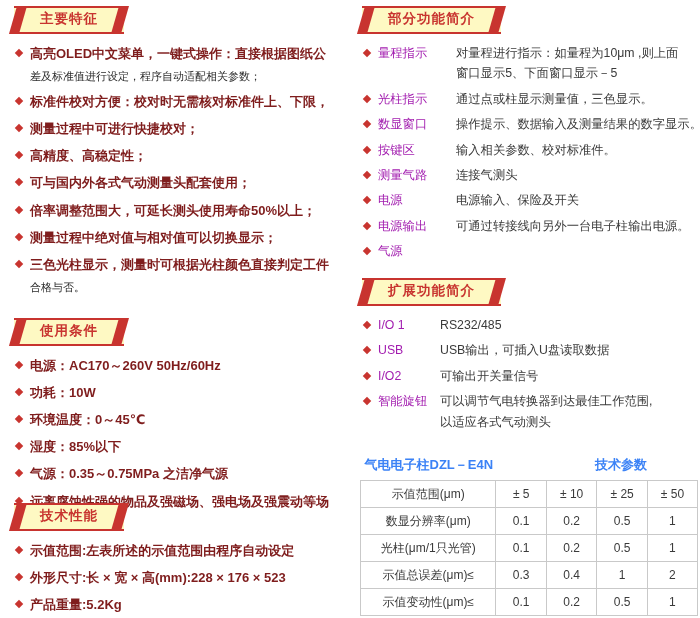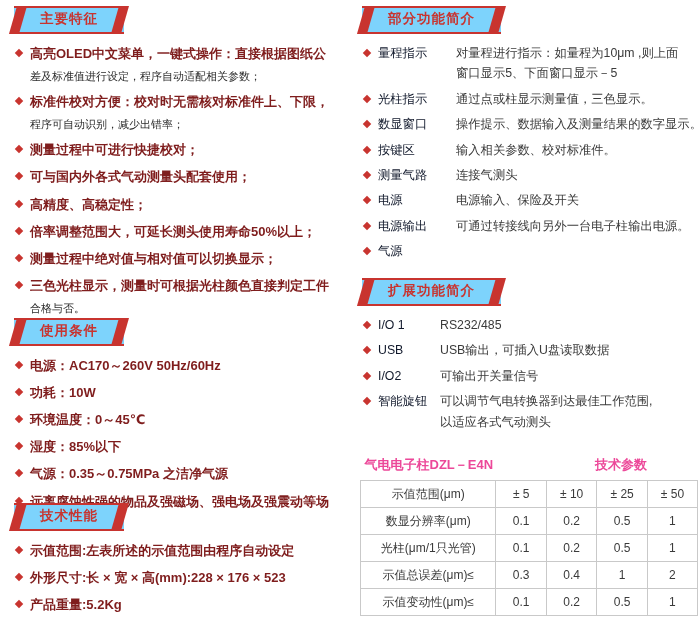--- a/index.html
+++ b/index.html
@@ -34,21 +34,21 @@
     top: 0;
     width: 344px;
     height: 618px;
   }
 
   
   .pill {
     position: relative;
     display: inline-block;
     padding: 4px 26px 5px 26px;
-    background: #7dd3fc;
+    background: #fef9c3;
     border-top: 2px solid #c8342f;
     border-bottom: 2px solid #c8342f;
     font-size: 13.5px;
     font-weight: bold;
     color: #c8342f;
     letter-spacing: 1px;
     line-height: 1.1;
   }
   .pill::before, .pill::after {
     content: "";
@@ -118,21 +118,21 @@
     left: 2px;
     top: 6px;
     width: 6px;
     height: 6px;
     background: #c8342f;
     transform: rotate(45deg);
   }
   .d-term {
     width: 78px;
     flex: 0 0 78px;
-    color: #0f172a;
+    color: #a21caf;
   }
   .d-desc {
     flex: 1 1 auto;
     color: #3a3a3a;
   }
   .d-term-wide { width: 62px; flex: 0 0 62px; }
 
   
   .blk { position: absolute; }
 
@@ -148,21 +148,21 @@
     text-align: center;
     color: #3a3a3a;
     font-weight: normal;
     height: 18px;
   }
   .spec-table tr.head td {
     border: none;
     font-weight: bold;
     font-size: 13px;
     padding-bottom: 6px;
-    color: #ec4899;
+    color: #3b82f6;
   }
   .spec-table tr.head td.h-left { text-align: left; padding-left: 4px; }
   .spec-table tr.head td.h-right { text-align: center; padding-right: 4px; }
   .spec-table td.rowlabel {
     text-align: center;
     white-space: nowrap;
   }
   .col-w-label { width: 136px; }
   .col-w-num { width: 50px; }
 </style>
@@ -174,24 +174,23 @@
   <div class="col-left">
 
     <div class="blk" style="left:14px; top:6px; width:338px;">
       <div class="pill-wrap">
         <span class="pill">主要特征</span>
       </div>
       <ul class="blist">
         <li>高亮OLED中文菜单，一键式操作：直接根据图纸公</li>
         <div class="indent-cont">差及标准值进行设定，程序自动适配相关参数；</div>
         <li>标准件校对方便：校对时无需核对标准件上、下限，</li>
-        <div class="indent-cont">程序可自动识别，减少出错率；</div>
         <li>测量过程中可进行快捷校对；</li>
+        <li>高精度、高稳定性；</li>
         <li>可与国内外各式气动测量头配套使用；</li>
-        <li>高精度、高稳定性；</li>
         <li>倍率调整范围大，可延长测头使用寿命50%以上；</li>
         <li>测量过程中绝对值与相对值可以切换显示；</li>
         <li>三色光柱显示，测量时可根据光柱颜色直接判定工件</li>
         <div class="indent-cont">合格与否。</div>
       </ul>
     </div>
 
     <div class="blk" style="left:14px; top:318px; width:338px;">
       <div class="pill-wrap">
         <span class="pill">使用条件</span>

